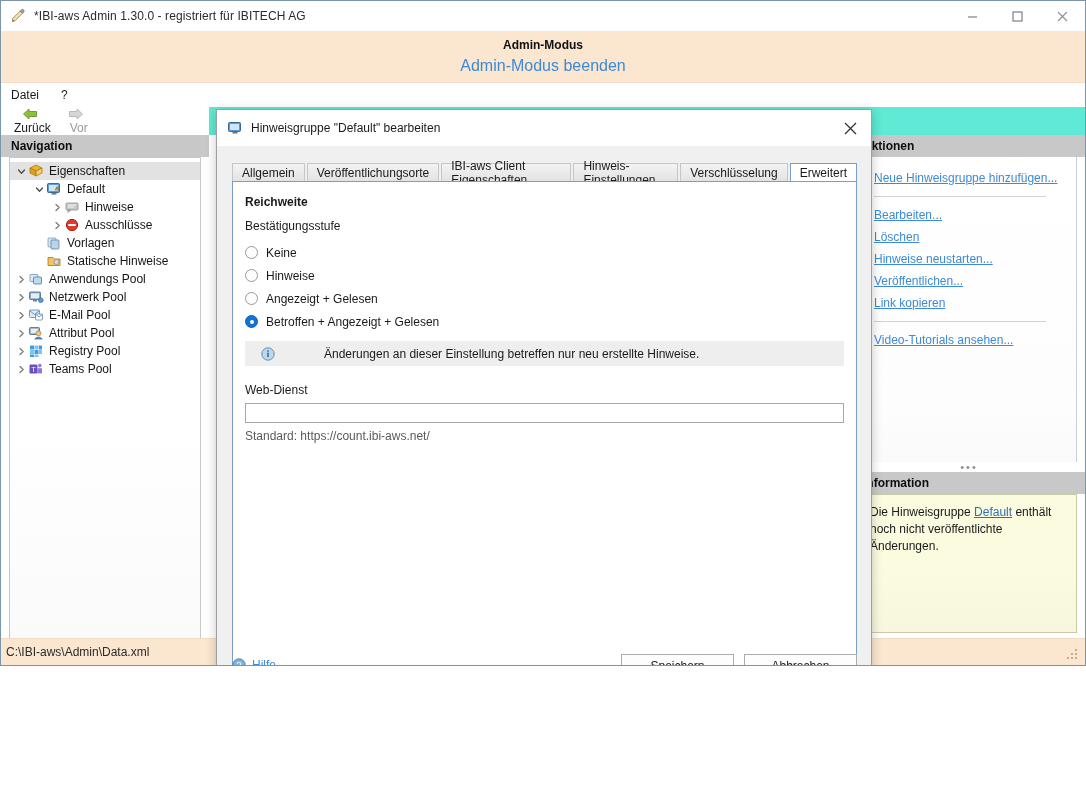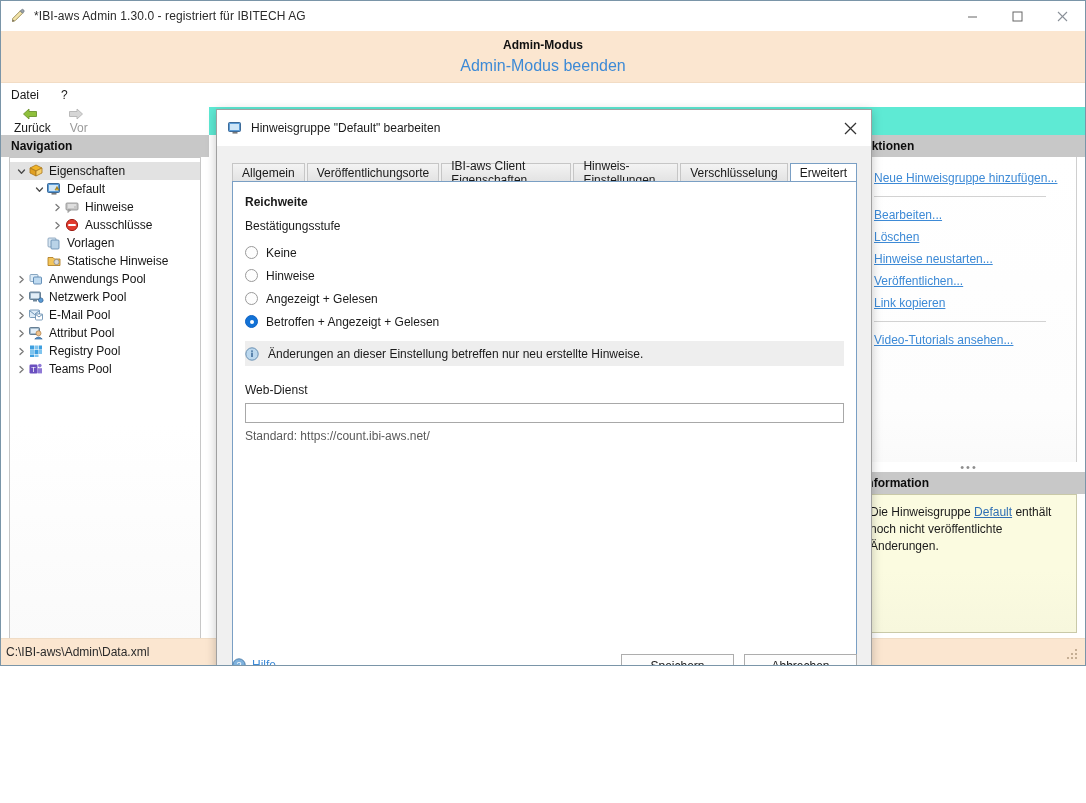--- a/index.html
+++ b/index.html
@@ -208,21 +208,21 @@
     border: 1px solid #9a9a9a; background: #fdfdfd; margin-right: 8px;
     position: relative;
   }
   .radio.checked { border: 1px solid #0f62c4; background: #1272d6; }
   .radio.checked::after {
     content: ""; position: absolute; left: 3.5px; top: 3.5px;
     width: 4px; height: 4px; border-radius: 50%; background: #ffffff;
   }
   .infobar {
     margin-top: 8px; height: 25px; background: #eeeeee;
-    display: flex; align-items: center; padding-left: 0; font-size: 12px;
+    display: flex; align-items: center; padding-left: 16px; font-size: 12px; gap: 40px;
   }
   .info-ico { width: 14px; height: 14px; flex: none; margin-right: 9px; }
   .field-label { margin-top: 17px; font-size: 12px; margin-bottom: 6px; }
   .text-input {
     width: 100%; height: 20px; border: 1px solid #a8a8a8; background: #ffffff;
     font-family: "Liberation Sans", sans-serif; font-size: 12px; padding: 0 4px;
     outline: none;
   }
   .hint { margin-top: 6px; font-size: 12px; color: #5a5a5a; }
 

